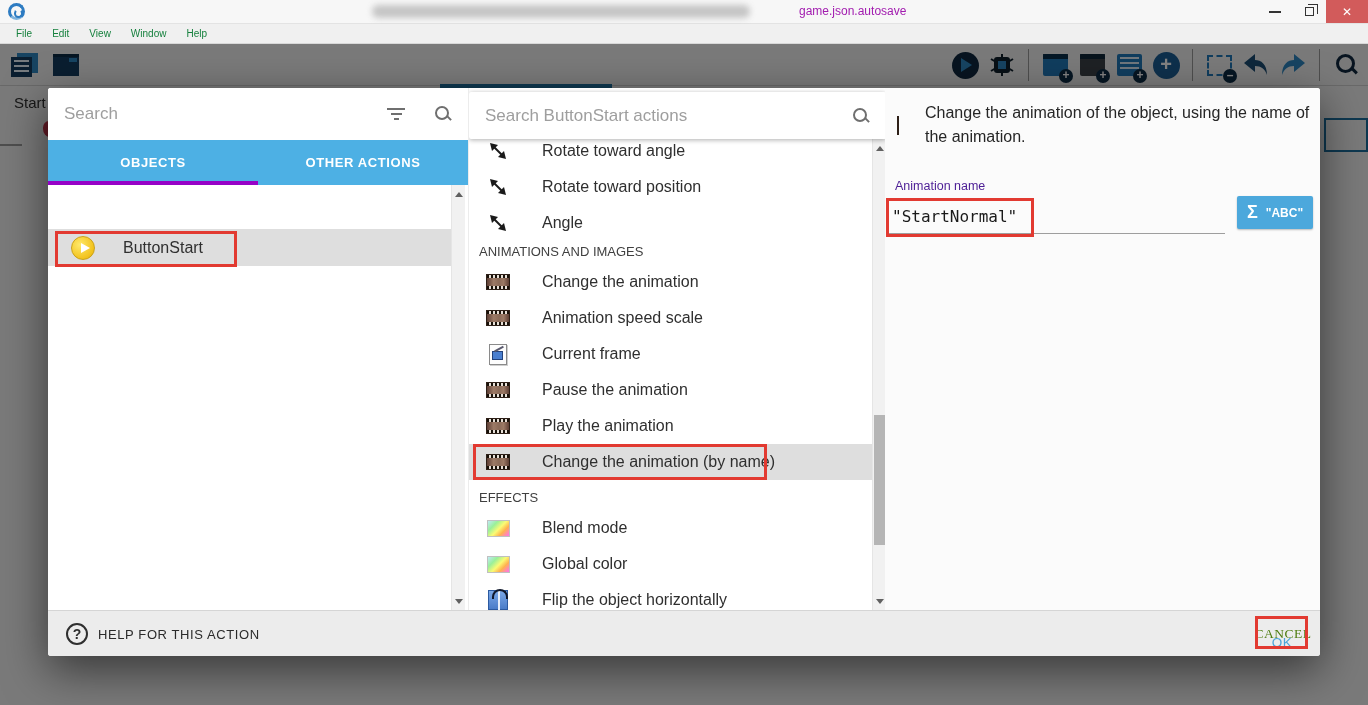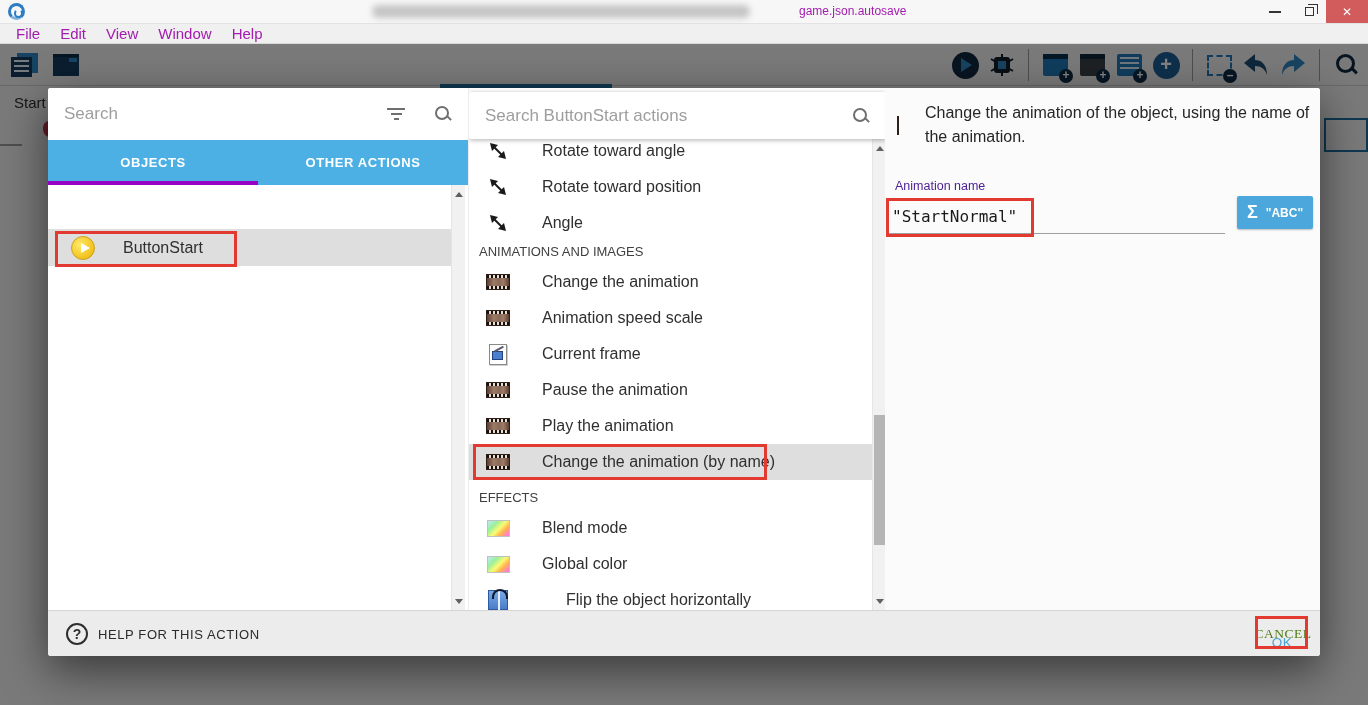--- a/index.html
+++ b/index.html
@@ -13,21 +13,21 @@
   .title-blur { position:absolute; left:372px; top:5px; width:378px; height:13px; background:#b9b9b9; border-radius:6px; filter:blur(3px); opacity:.8; }
   .title-text { position:absolute; left:799px; top:4px; font-size:12px; color:#a21caf; }
   .wb { position:absolute; top:0; height:23px; display:flex; align-items:center; justify-content:center; }
   .wb-min { left:1258px; width:34px; } .wb-min i { display:block; width:12px; height:2px; background:#333; }
   .wb-restore { left:1292px; width:34px; } .wb-restore i { display:block; position:relative; width:9px; height:9px; border:1px solid #333; background:#f7f7f7; }
   .wb-restore i::before { content:""; position:absolute; left:2px; top:-4px; width:9px; height:9px; border:1px solid #333; border-left:none; border-bottom:none; }
   .wb-close { left:1326px; width:42px; background:#d25b5b; color:#fff; font-size:12px; }
 
   
   .menubar { position:absolute; left:0; top:24px; width:1368px; height:20px; background:#f0f0f0; border-bottom:1px solid #d8d8d8; display:flex; align-items:center; padding-left:6px; }
-  .menu-item { font-size:15px; color:#a21caf; padding:0 10px; }
+  .menu-item { font-size:10px; color:#15803d; padding:0 10px; }
 
   
   .toolbar { position:absolute; left:0; top:44px; width:1368px; height:42px; background:#f0f0f0; border-bottom:1px solid #cfcfcf; }
   .tb-left { position:absolute; left:8px; top:0; height:42px; display:flex; align-items:center; gap:10px; }
   .tb-right { position:absolute; right:6px; top:0; height:42px; display:flex; align-items:center; gap:5px; }
   .tb-sep { width:1px; height:32px; background:#9a9a9a; margin:0 5px; }
   .tbi { width:32px; height:32px; display:flex; align-items:center; justify-content:center; position:relative; }
   .i-project { width:27px; height:24px; position:relative; }
   .i-project::before { content:""; position:absolute; left:6px; top:0; width:21px; height:20px; background:#2e86c1; }
   .i-project .pg { position:absolute; left:0; top:4px; width:21px; height:20px; background:#143c5e; box-shadow:inset 0 -4px 0 #143c5e; }
@@ -369,21 +369,21 @@
             <span class="icon-rainbow"></span>
           </span>
         <span class="act-label">Blend mode</span>
       </div>
       <div class="act-row" style="top:458px;">
         <span class="act-icon-box">
             <span class="icon-rainbow"></span>
           </span>
         <span class="act-label">Global color</span>
       </div>
-      <div class="act-row" style="top:494px;gap:24px;">
+      <div class="act-row" style="top:494px;">
         <span class="act-icon-box">
             <span class="icon-flip"></span>
           </span>
         <span class="act-label">Flip the object horizontally</span>
       </div>
 
       <div class="search-card">
         <input placeholder="Search ButtonStart actions" style="">
         <span class="mag"></span>
       </div>

